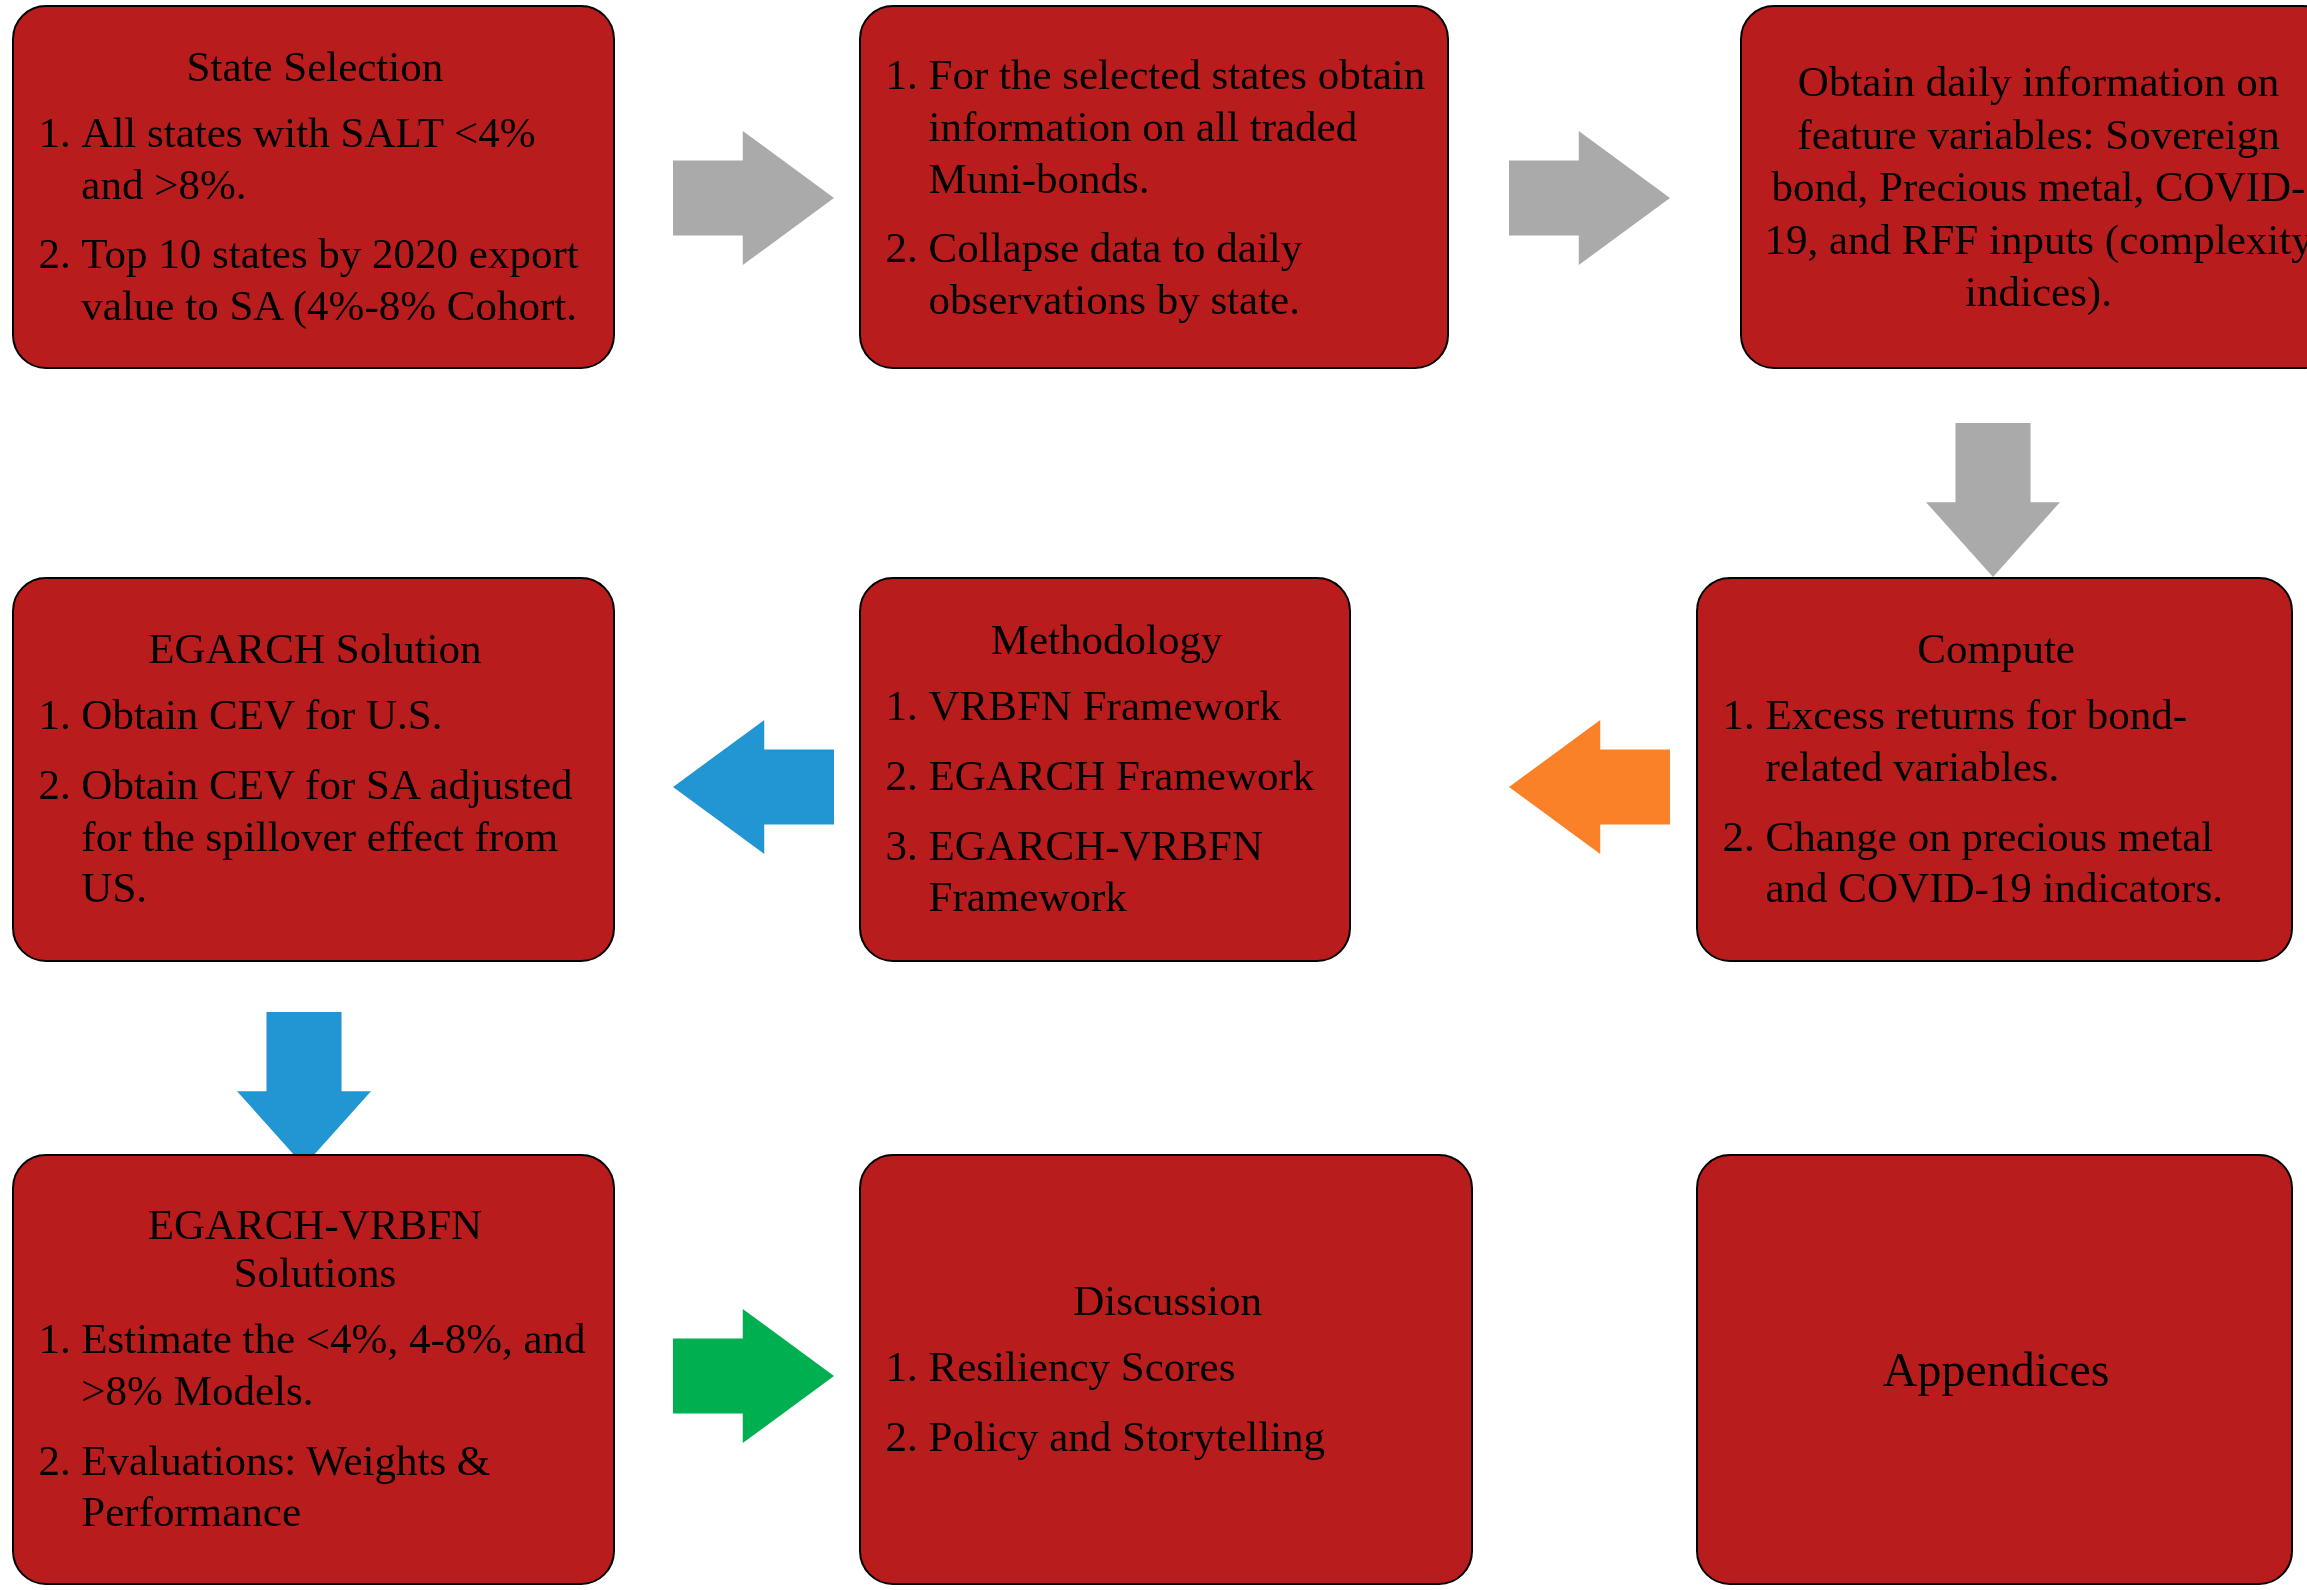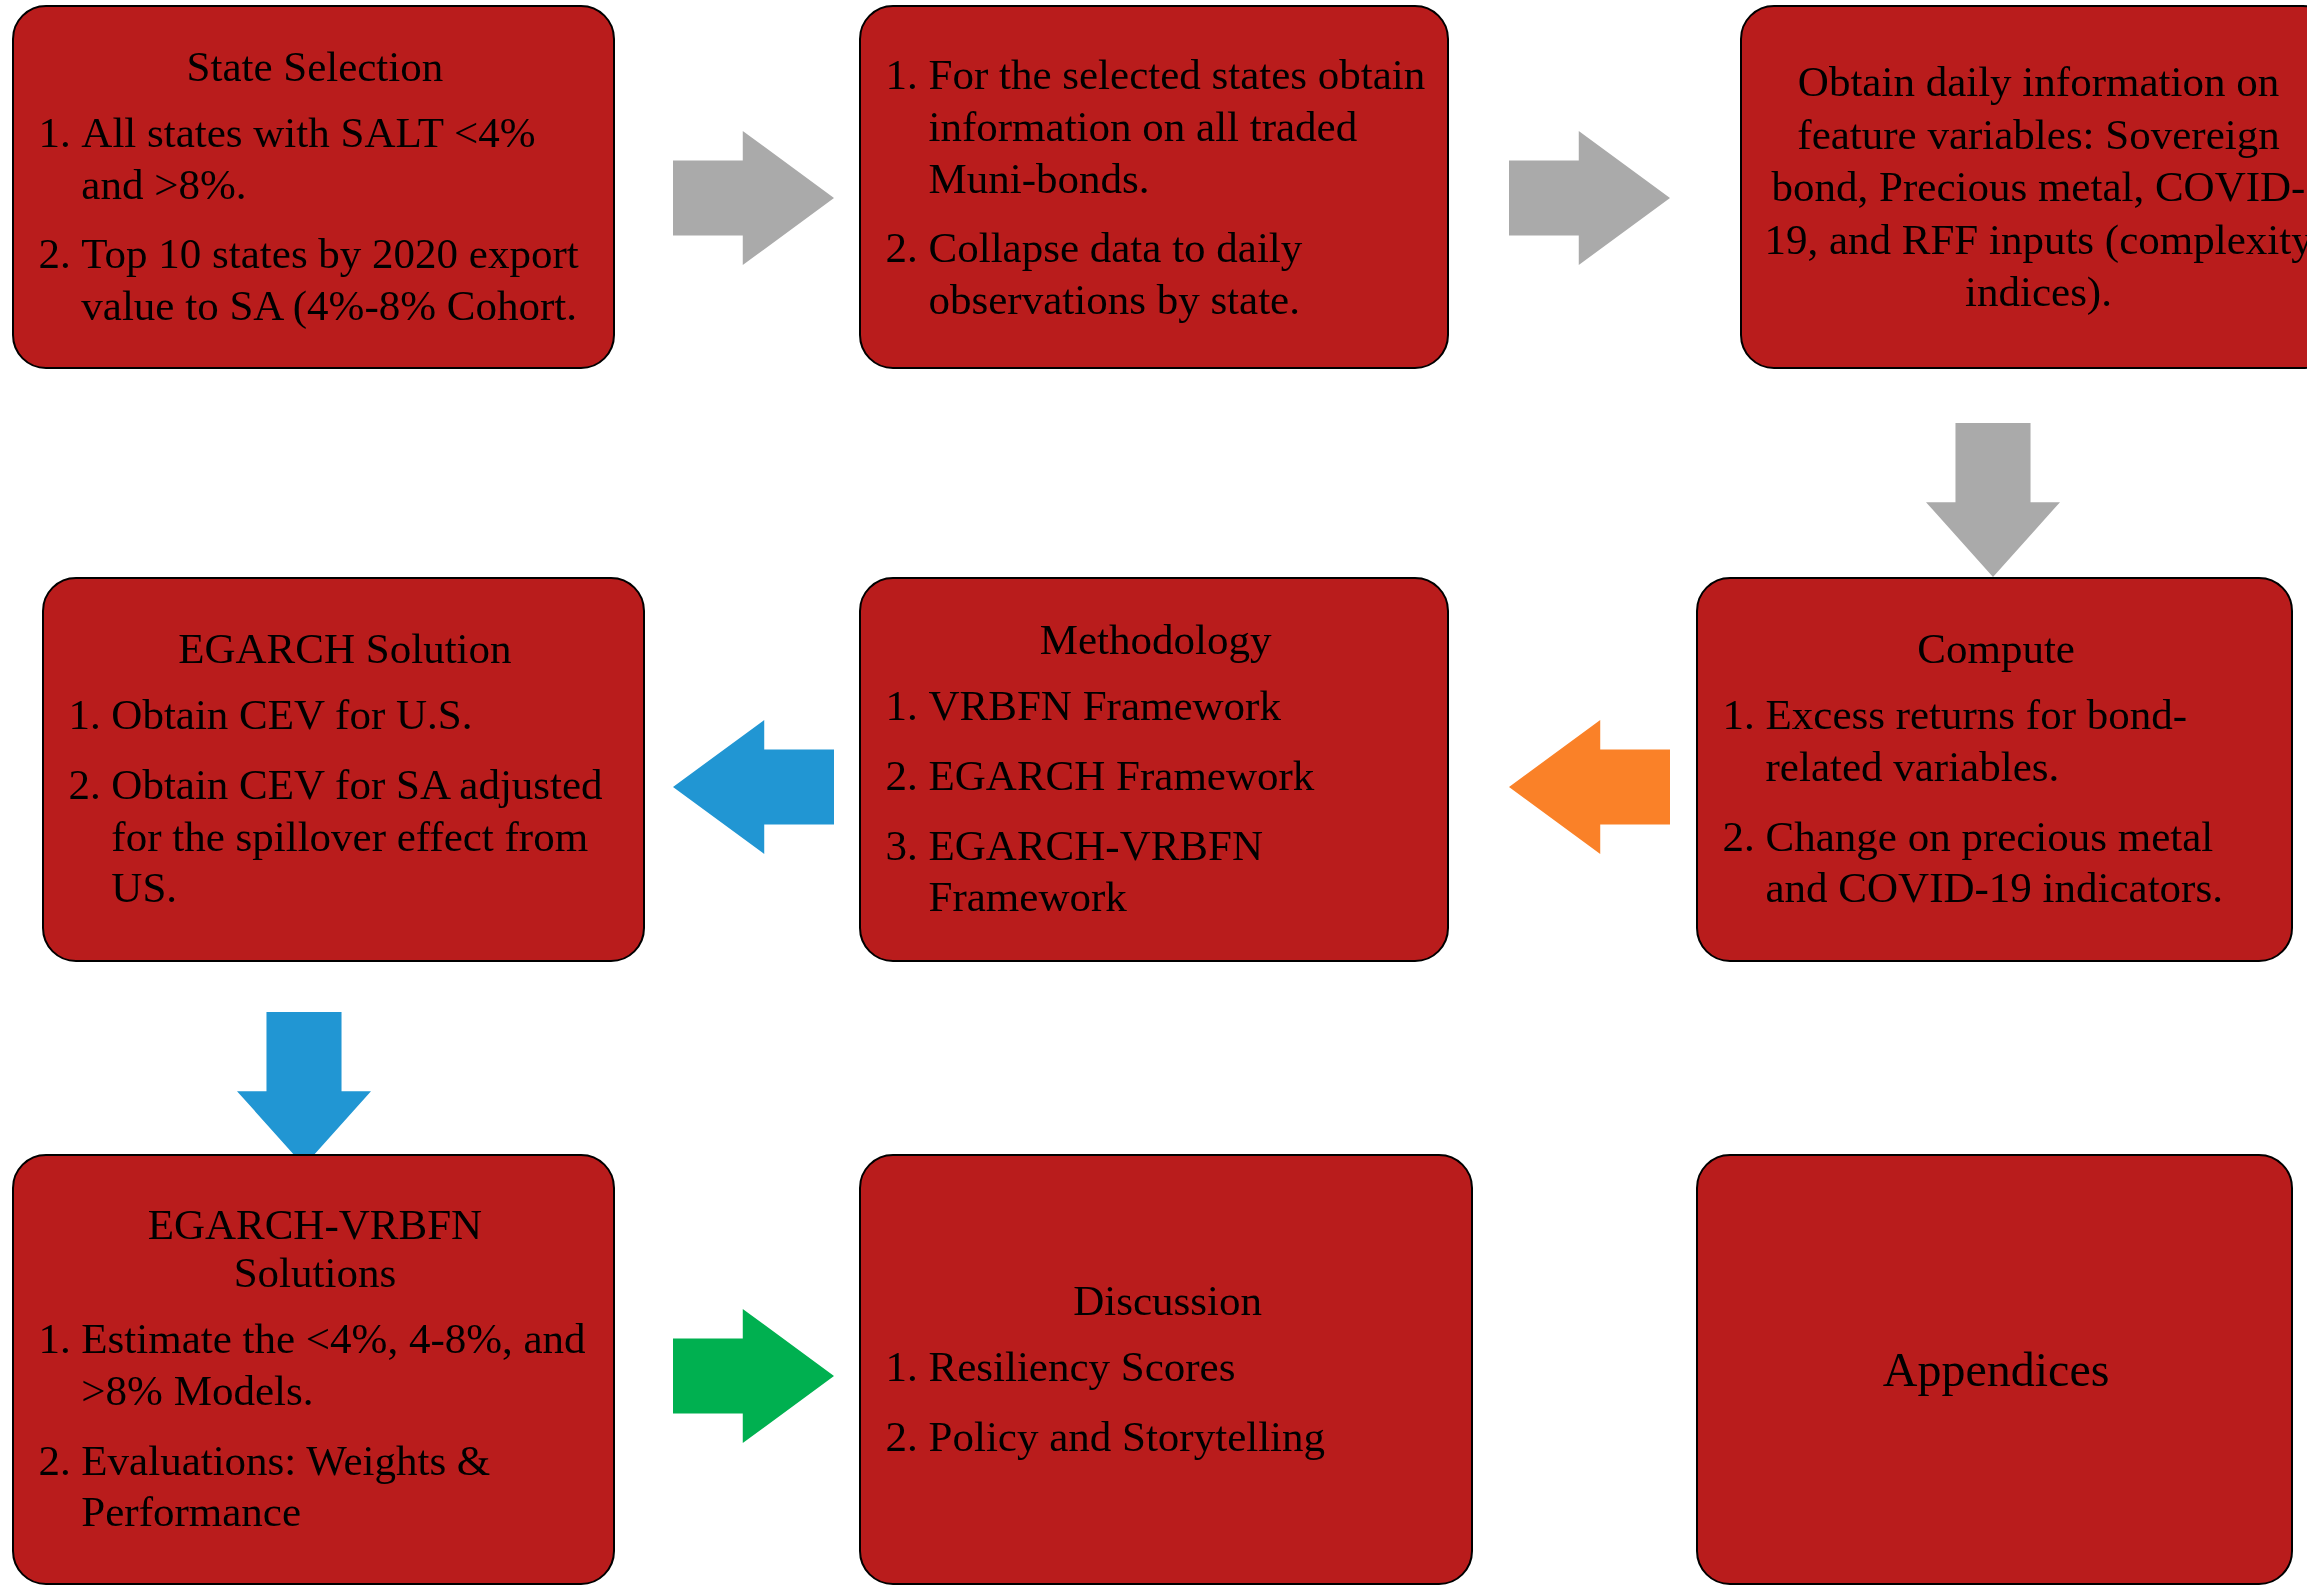--- a/index.html
+++ b/index.html
@@ -130,41 +130,41 @@
   <div class="node" style="left:1696px; top:5.4px; width:597px; height:364px; padding:3px 18px;margin-left:44px;">
     <div class="para">Obtain daily information on feature variables: Sovereign bond, Precious metal, COVID-19, and RFF inputs (complexity indices).</div>
   </div>
 
   <div class="arrow" style="left:1926px; top:423px; width:134px; height:154px;">
     <svg viewBox="0 0 250 288" preserveAspectRatio="none" aria-hidden="true">
       <polygon points="55,0 195,0 195,148 250,148 125,288 0,148 55,148" fill="#aaaaaa"></polygon>
     </svg>
   </div>
 
-  <div class="node" style="left:11.8px; top:577px; width:603px; height:385px;margin-left:30px;">
+  <div class="node" style="left:11.8px; top:577px; width:603px; height:385px;">
     <div class="node-title">EGARCH Solution</div>
     <div class="node-body">
       <div class="li">
         <span class="li-num">1.</span>
         <span class="li-txt">Obtain CEV for U.S.</span>
       </div>
       <div class="li">
         <span class="li-num">2.</span>
         <span class="li-txt">Obtain CEV for SA adjusted for the spillover effect from US.</span>
       </div>
     </div>
   </div>
 
   <div class="arrow" style="left:673px; top:720px; width:161px; height:134px;">
     <svg viewBox="0 0 300 250" preserveAspectRatio="none" aria-hidden="true">
       <polygon points="300,55 170,55 170,0 0,125 170,250 170,195 300,195" fill="#2196d3"></polygon>
     </svg>
   </div>
 
-  <div class="node" style="left:859px; top:577px; width:590px; height:385px;">
+  <div class="node" style="left:859px; top:577px; width:492px; height:385px;">
     <div class="node-title">Methodology</div>
     <div class="node-body">
       <div class="li">
         <span class="li-num">1.</span>
         <span class="li-txt">VRBFN Framework</span>
       </div>
       <div class="li">
         <span class="li-num">2.</span>
         <span class="li-txt">EGARCH Framework</span>
       </div>

